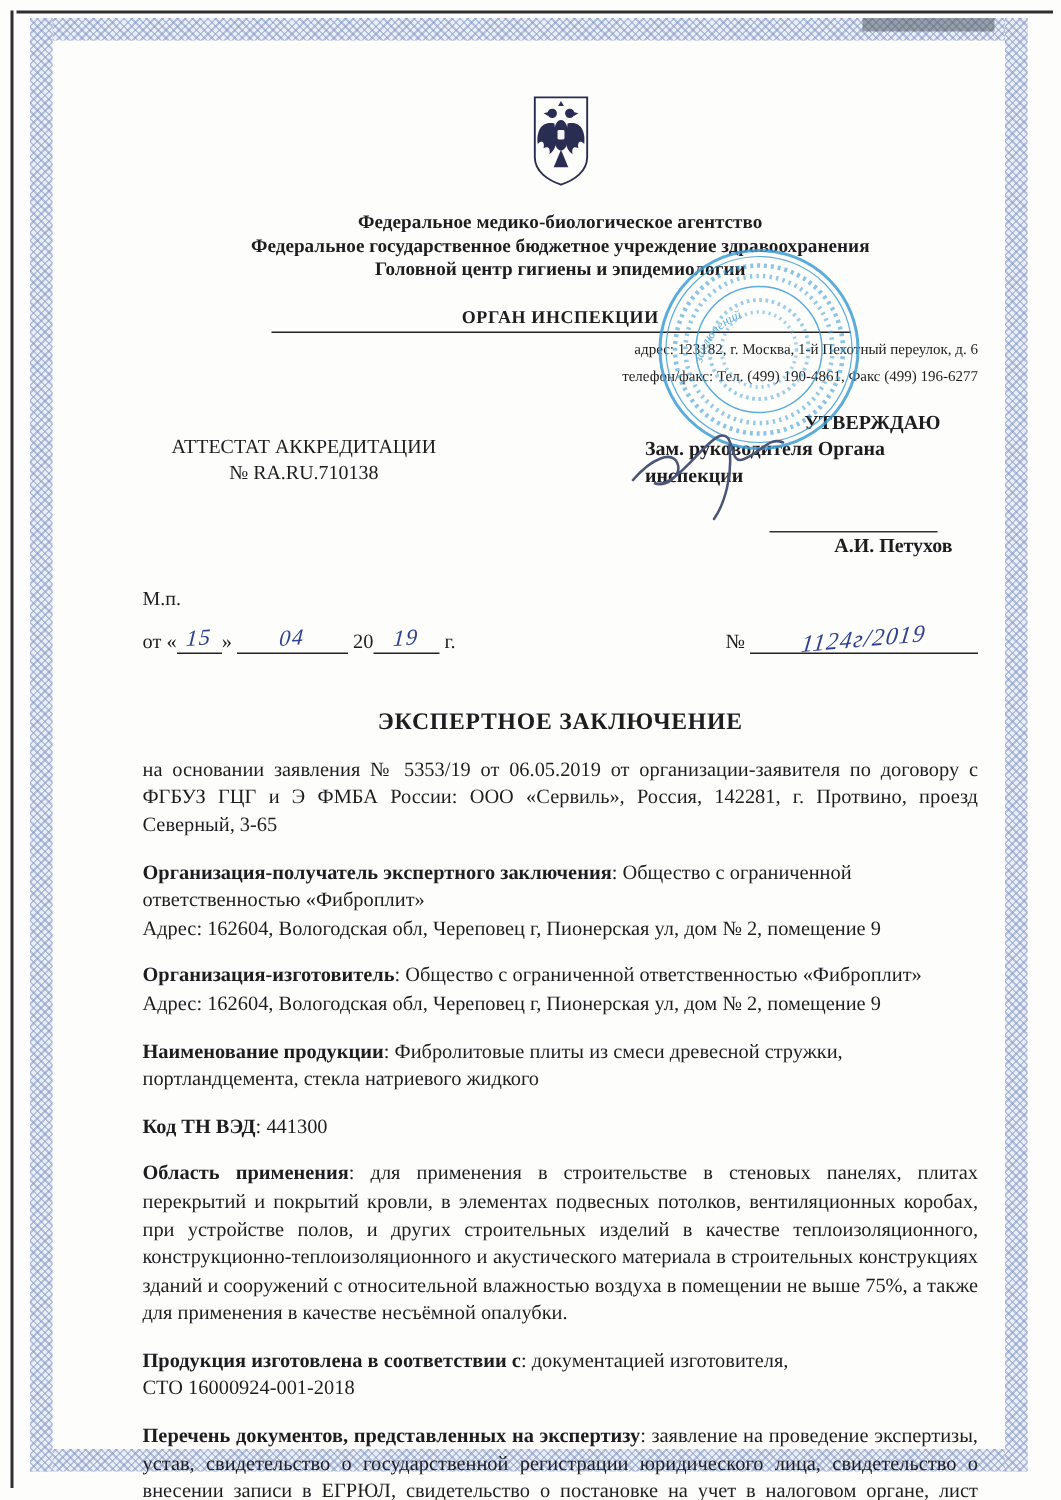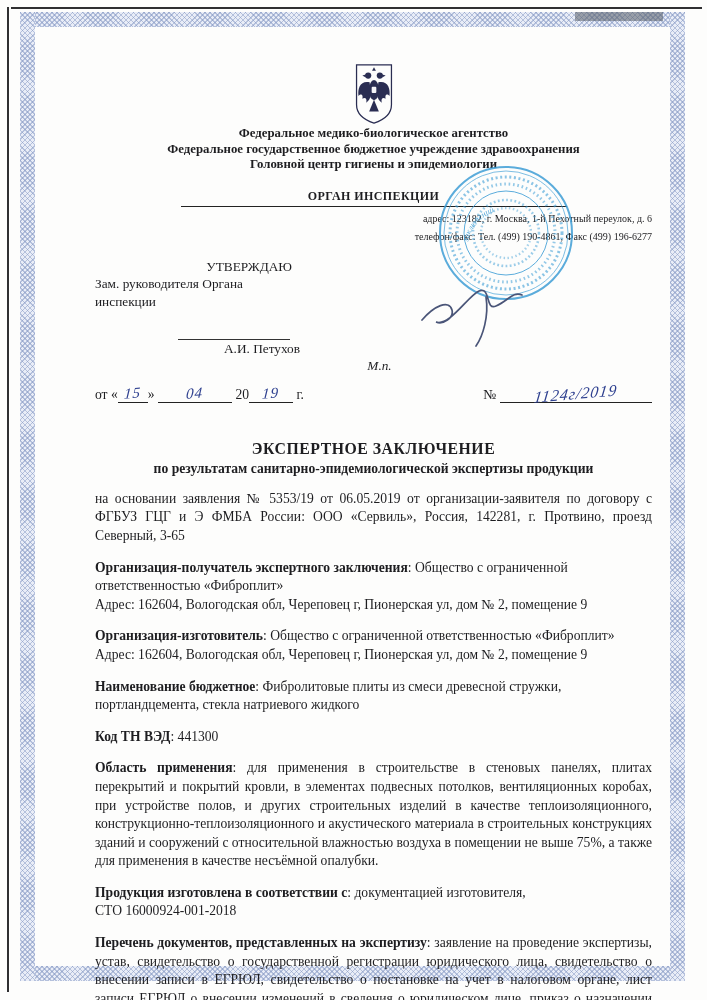--- a/index.html
+++ b/index.html
@@ -20,32 +20,32 @@
       repeating-linear-gradient(-45deg, rgba(128,148,193,.50) 0 1.2px, rgba(255,255,255,0) 1.2px 3.6px),
       #e9edf7;
   }
   .band-t{left:20px;right:22px;top:12px;height:15px;}
   .band-b{left:20px;right:22px;bottom:19px;height:15px;}
   .band-l{left:20px;top:12px;bottom:19px;width:15px;}
   .band-r{right:22px;top:12px;bottom:19px;width:15px;}
   
   .content{position:absolute;left:95px;top:0;width:557px;}
   .emblem{display:block;margin:62px auto 0;width:44px;height:64px;}
-  .agency{margin-top:0;text-align:center;font-weight:bold;font-size:12.8px;line-height:15.6px;}
+  .agency{margin-top:15px;text-align:center;font-weight:bold;font-size:12.8px;line-height:15.6px;}
   .org-title{margin-top:16px;text-align:center;font-weight:bold;font-size:12px;letter-spacing:.4px;}
   .org-underline{width:386px;margin:1px auto 0;border-bottom:1.4px solid #222;height:1px;}
   .addr{margin-top:3px;text-align:right;font-size:10px;line-height:18px;}
   
   .appr-row{margin-top:12px;display:flex;justify-content:space-between;font-size:13.3px;line-height:17.5px;}
   .appr-left{width:215px;text-align:center;margin-top:16px;}
-  .appr-right{width:205px;margin-right:17px;}
+  .appr-right{width:205px;margin-right:17px;font-weight:bold;}
   .approve{text-align:right;padding-right:8px;}
   .sigrow{margin-top:13px;display:flex;align-items:flex-end;flex-direction:column;}
   .sigline{display:inline-block;width:112px;border-bottom:1.2px solid #333;height:16px;margin-right:10px;}
-  .mp-row{text-align:center;margin-right:-12px;margin-top:0;font-size:13.3px;font-style:italic;}
+  .mp-row{text-align:left;margin-right:-12px;margin-top:18px;font-size:13.3px;}
   
   .date-row{margin-top:11px;display:flex;justify-content:space-between;align-items:flex-end;font-size:13.6px;}
   .blank{display:inline-block;border-bottom:1.1px solid #222;text-align:center;height:17px;vertical-align:bottom;}
   .b-day{width:30px;}
   .b-month{width:74px;}
   .b-year{width:44px;}
   .b-num{width:152px;}
   .hw{font-style:italic;color:#2f4190;font-size:15px;letter-spacing:1px;display:inline-block;transform:rotate(-4deg) skewX(-8deg);}
   .hw-num{font-size:16px;transform:rotate(-5deg) skewX(-12deg);}
   
@@ -98,20 +98,24 @@
 
   <div class="org-title">ОРГАН ИНСПЕКЦИИ</div>
   <div class="org-underline"></div>
 
   <div class="addr">
     <div>адрес: 123182, г. Москва, 1-й Пехотный переулок, д. 6</div>
     <div>телефон/факс: Тел. (499) 190-4861, Факс (499) 196-6277</div>
   </div>
 
   <div class="appr-row">
+    <div class="appr-left">
+      <div>АТТЕСТАТ АККРЕДИТАЦИИ</div>
+      <div>№ RA.RU.710138</div>
+    </div>
     <div class="appr-right">
       <div class="approve">УТВЕРЖДАЮ</div>
       <div>Зам. руководителя Органа инспекции</div>
       <div class="sigrow">
         <span class="sigline"></span>
         <span>А.И. Петухов</span>
       </div>
     </div>
   </div>
   <div class="mp-row">М.п.</div>
@@ -123,36 +127,35 @@
       <span>20</span><span class="blank b-year"><span class="hw">19</span></span>
       <span>г.</span>
     </div>
     <div>
       <span>№</span>
       <span class="blank b-num"><span class="hw hw-num">1124г/2019</span></span>
     </div>
   </div>
 
   <div class="doc-title">ЭКСПЕРТНОЕ ЗАКЛЮЧЕНИЕ</div>
-  <div class="doc-subtitle">по результатам санитарно-эпидемиологической экспертизы продукции</div>
 
   <div class="para just">на основании заявления № 5353/19 от 06.05.2019 от организации-заявителя по договору с ФГБУЗ ГЦГ и Э ФМБА России:  ООО «Сервиль», Россия, 142281, г. Протвино, проезд Северный, 3-65</div>
 
   <div class="para">
     <span class="plabel">Организация-получатель экспертного заключения</span><span>: </span><span class="ptext">Общество с ограниченной ответственностью «Фиброплит»
 Адрес: 162604, Вологодская обл, Череповец г, Пионерская ул, дом № 2, помещение 9</span>
   </div>
 
   <div class="para">
     <span class="plabel">Организация-изготовитель</span><span>: </span><span class="ptext">Общество с ограниченной ответственностью «Фиброплит»
 Адрес: 162604, Вологодская обл, Череповец г, Пионерская ул, дом № 2, помещение 9</span>
   </div>
 
   <div class="para">
-    <span class="plabel">Наименование бюджетное</span><span>: </span><span class="ptext">Фибролитовые плиты из смеси древесной стружки, портландцемента, стекла натриевого жидкого</span>
+    <span class="plabel">Наименование продукции</span><span>: </span><span class="ptext">Фибролитовые плиты из смеси древесной стружки, портландцемента, стекла натриевого жидкого</span>
   </div>
 
   <div class="para">
     <span class="plabel">Код ТН ВЭД</span><span>: </span><span class="ptext">441300</span>
   </div>
 
   <div class="para just">
     <span class="plabel">Область применения</span><span>: </span><span class="ptext">для применения в строительстве  в стеновых панелях, плитах перекрытий и покрытий кровли, в элементах подвесных потолков, вентиляционных коробах, при устройстве полов, и других строительных изделий в качестве теплоизоляционного, конструкционно-теплоизоляционного и акустического материала в строительных конструкциях зданий и сооружений с относительной влажностью воздуха в помещении не выше 75%, а также для применения в качестве несъёмной опалубки.</span>
   </div>
 

